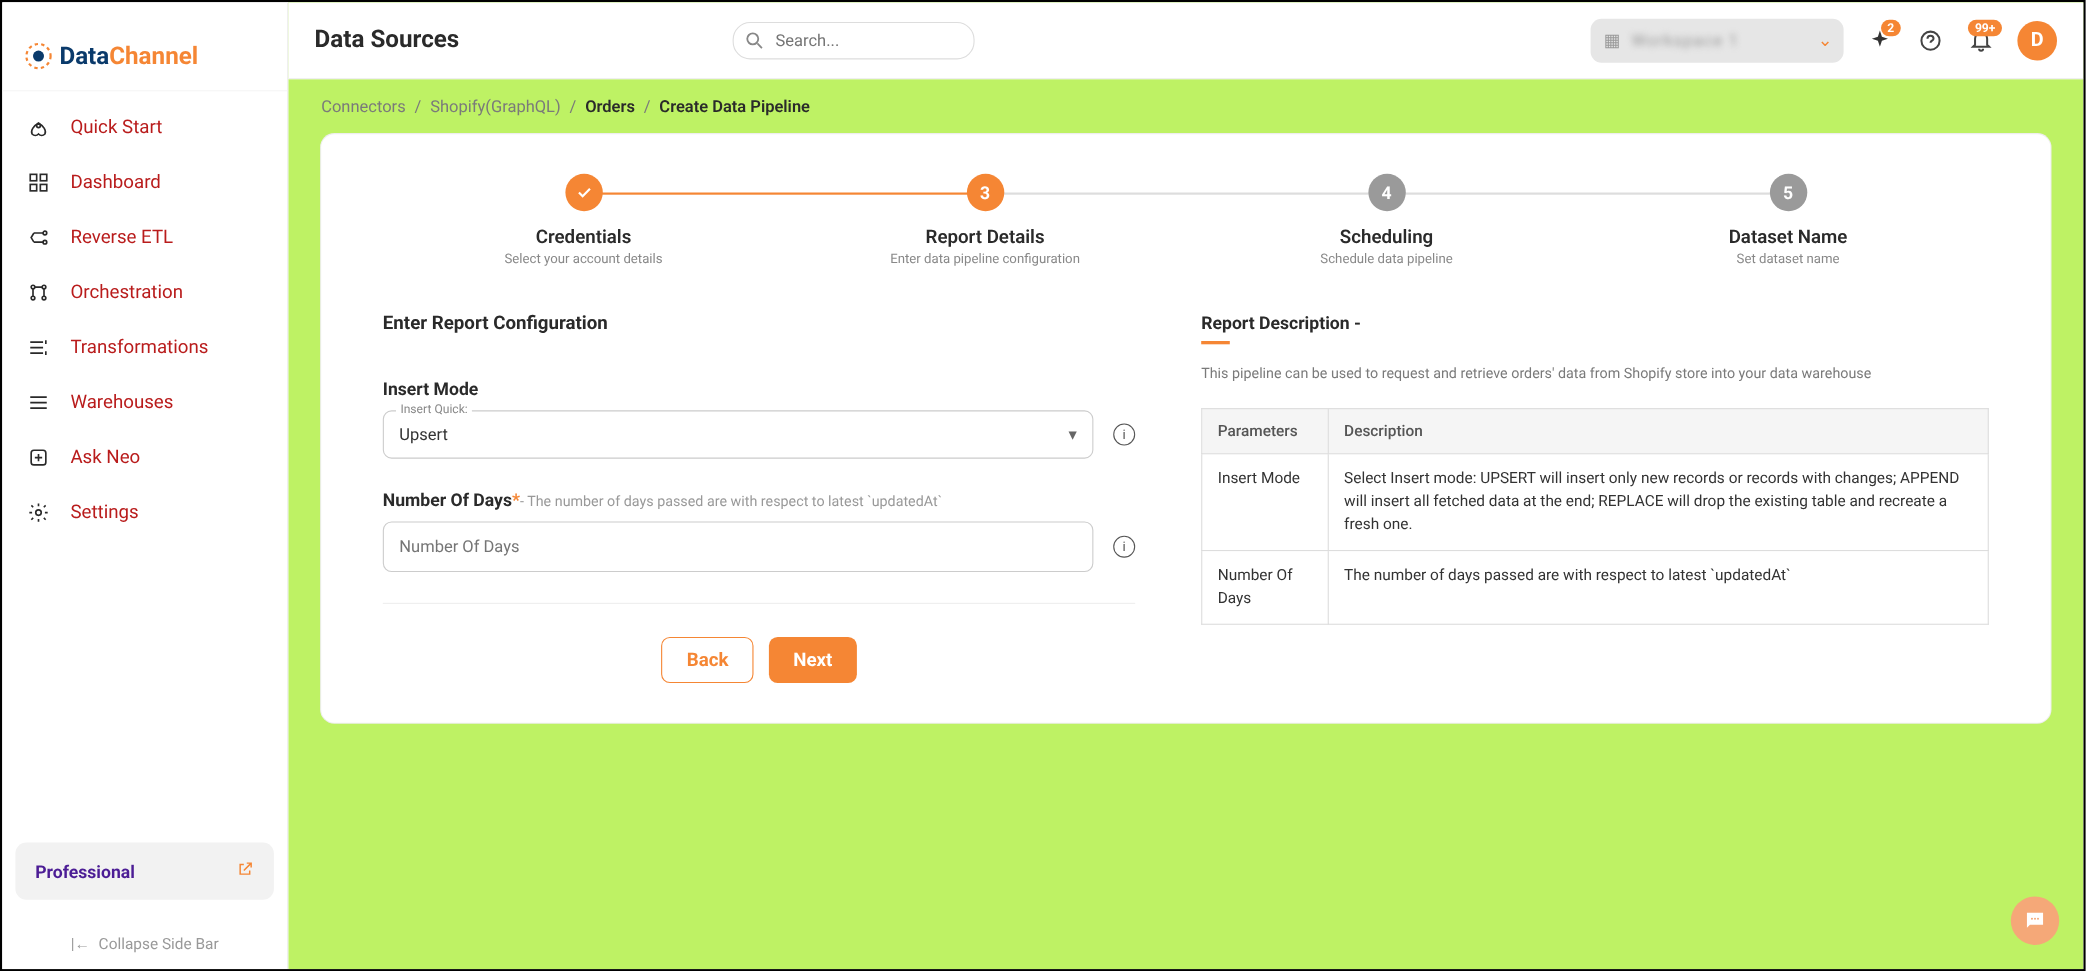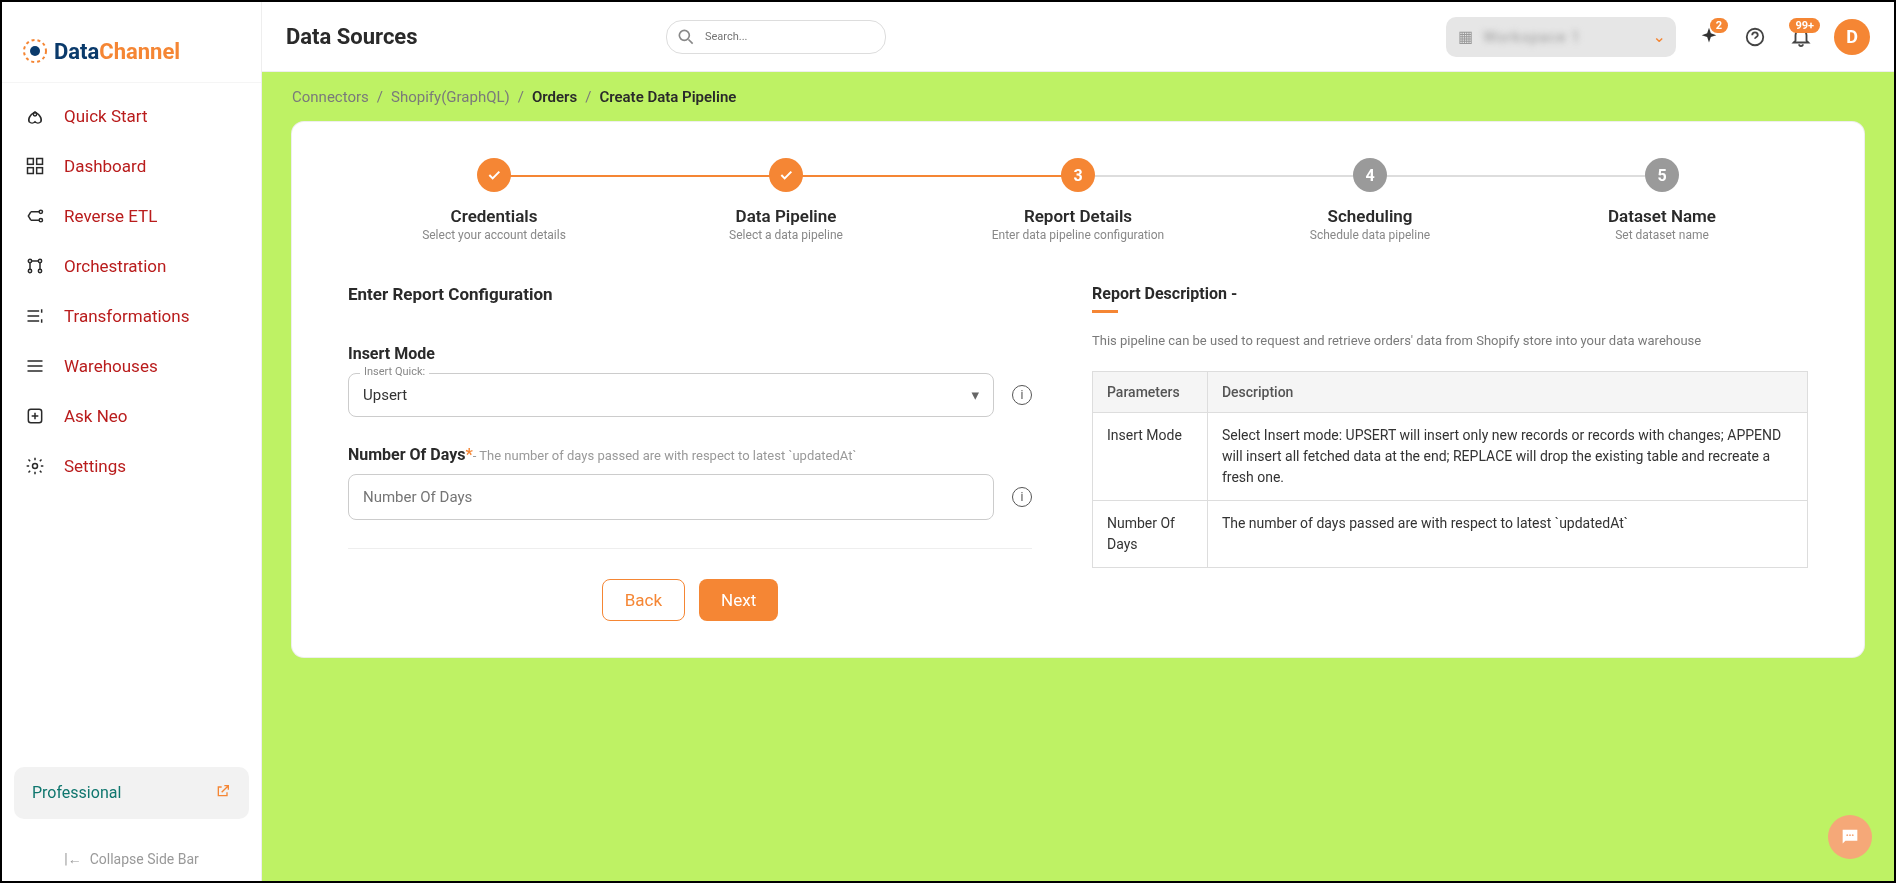--- a/index.html
+++ b/index.html
@@ -7,28 +7,28 @@
 .app{display:flex;height:100%}
 .sidebar{width:260px;background:#fff;border-right:1px solid #eee;display:flex;flex-direction:column;position:relative}
 .logo-area{padding:36px 20px 18px;border-bottom:1px solid #f5f5f5}
 .logo{display:flex;align-items:center;gap:6px;font-weight:700;font-size:22px}
 .logo-icon{width:26px;height:26px;position:relative}
 .logo .blue{color:#0a3a6b}
 .logo .orange{color:#f58634}
 .nav{padding-top:8px;flex:1;overflow:auto}
 .nav-item{display:flex;align-items:center;gap:18px;padding:14px 22px;cursor:pointer;color:#b91c1c;font-size:17px}
 .nav-item .icon{width:22px;height:22px;display:flex;align-items:center;justify-content:center;color:#2a2a2a}
-.plan-card{margin:18px 12px;background:#f2f2f2;border-radius:10px;padding:16px 18px;display:flex;justify-content:space-between;font-weight:400;color:#0f766e}
+.plan-card{margin:18px 12px;background:#f2f2f2;border-radius:10px;padding:16px 18px;display:flex;align-items:center;justify-content:space-between;font-weight:700;color:#4c1d95}
 .plan-card .ext{color:#f58634}
 .collapse{text-align:center;padding:14px 0;color:#999;font-size:14px;cursor:pointer;display:flex;align-items:center;justify-content:center;gap:8px}
 .main{flex:1;display:flex;flex-direction:column;background:#bef264;overflow:auto}
 .topbar{height:70px;display:flex;align-items:center;padding:0 24px;background:#fff;border-bottom:1px solid #eee}
 .page-title{font-size:22px;font-weight:700;color:#2a2a2a;width:380px}
 .search-box{position:relative;width:220px}
-.search-box input{width:100%;height:34px;border:1px solid #ddd;border-radius:16px;padding:0 12px 0 38px;font-size:11px}
+.search-box input{width:100%;height:34px;border:1px solid #ddd;border-radius:16px;padding:0 12px 0 38px;font-size:15px}
 .search-box .sicon{position:absolute;left:10px;top:7px;color:#888}
 .top-right{margin-left:auto;display:flex;align-items:center;gap:20px}
 .org-chip{background:#e6e6e6;border-radius:10px;height:40px;padding:0 34px 0 12px;display:flex;align-items:center;gap:10px;color:#999;position:relative;width:230px}
 .org-chip .blur{filter:blur(3px);font-size:15px;letter-spacing:1px}
 .org-chip .chev{position:absolute;right:10px;color:#f58634}
 .icon-btn{position:relative;width:26px;height:26px;color:#444;cursor:pointer;display:flex;align-items:center;justify-content:center}
 .badge{position:absolute;top:-6px;right:-6px;background:#f58634;color:#fff;border-radius:10px;font-size:11px;padding:1px 6px;font-weight:700}
 .avatar{width:36px;height:36px;border-radius:50%;background:#f58634;color:#fff;display:flex;align-items:center;justify-content:center;font-weight:700;font-size:18px}
 .crumbs{padding:16px 30px;color:#7a7a7a;font-size:15px;display:flex;align-items:center;gap:8px}
 .crumb{cursor:pointer}
@@ -53,21 +53,21 @@
 .field-row{position:relative;margin-bottom:28px;display:flex;align-items:center;gap:18px}
 .select-wrap{flex:1;position:relative}
 .float-label{position:absolute;top:-8px;left:12px;background:#fff;padding:0 4px;font-size:11px;color:#888}
 .select{width:100%;height:44px;border:1px solid #ccc;border-radius:8px;padding:0 14px;display:flex;align-items:center;font-size:15px;color:#333}
 .select .arrow{margin-left:auto;color:#666}
 .text-input{width:100%;height:46px;border:1px solid #ccc;border-radius:8px;padding:0 14px;font-size:15px;color:#333}
 .info-ico{width:20px;height:20px;border:1.5px solid #555;border-radius:50%;display:flex;align-items:center;justify-content:center;font-size:12px;color:#555;flex-shrink:0}
 .hint{font-size:13px;color:#999;font-weight:400}
 .req{color:#f58634}
 .btn-row{display:flex;gap:14px;justify-content:center;margin-top:28px;border-top:1px solid #eee;padding-top:30px}
-.btn{padding:10px 22px;border-radius:8px;font-size:17px;font-weight:400;cursor:pointer}
+.btn{padding:10px 22px;border-radius:8px;font-size:17px;font-weight:700;cursor:pointer}
 .btn-back{background:#fff;border:1px solid #f58634;color:#f58634}
 .btn-next{background:#f58634;border:none;color:#fff}
 .desc-title{font-size:16px;font-weight:700;color:#2a2a2a;padding-bottom:10px;position:relative;margin-bottom:18px}
 .desc-title::after{content:'';position:absolute;bottom:0;left:0;width:26px;height:3px;background:#f58634}
 .desc-text{font-size:13px;color:#7a7a7a;margin-bottom:20px;line-height:1.5}
 .ptable{width:100%;border-collapse:collapse;border:1px solid #ddd;font-size:14px}
 .ptable th{background:#f5f5f5;text-align:left;padding:12px 14px;font-weight:500;color:#555;border:1px solid #ddd}
 .ptable td{padding:12px 14px;color:#333;border:1px solid #ddd;vertical-align:top;line-height:1.5}
 .chat-bubble{position:absolute;bottom:22px;right:22px;width:44px;height:44px;border-radius:50%;background:#f5a878;display:flex;align-items:center;justify-content:center;color:#fff;cursor:pointer}
 </style>
@@ -230,30 +230,20 @@
       <div class="stepper">
         <div class="step done">
           <div class="circle">
               <svg width="16" height="16" viewBox="0 0 24 24" fill="none" stroke="#fff" stroke-width="3">
                 <path d="M5 12l5 5L20 7"></path>
               </svg>
             </div>
           <div class="line"></div>
           <div class="step-title">Credentials</div>
           <div class="step-sub">Select your account details</div>
-        </div>
-        <div class="step done">
-          <div class="circle">
-              <svg width="16" height="16" viewBox="0 0 24 24" fill="none" stroke="#fff" stroke-width="3">
-                <path d="M5 12l5 5L20 7"></path>
-              </svg>
-            </div>
-          <div class="line"></div>
-          <div class="step-title">Data Pipeline</div>
-          <div class="step-sub">Select a data pipeline</div>
         </div>
         <div class="step active inactive-line">
           <div class="circle">3</div>
           <div class="line"></div>
           <div class="step-title">Report Details</div>
           <div class="step-sub">Enter data pipeline configuration</div>
         </div>
         <div class="step inactive inactive-line">
           <div class="circle">4</div>
           <div class="line"></div>

